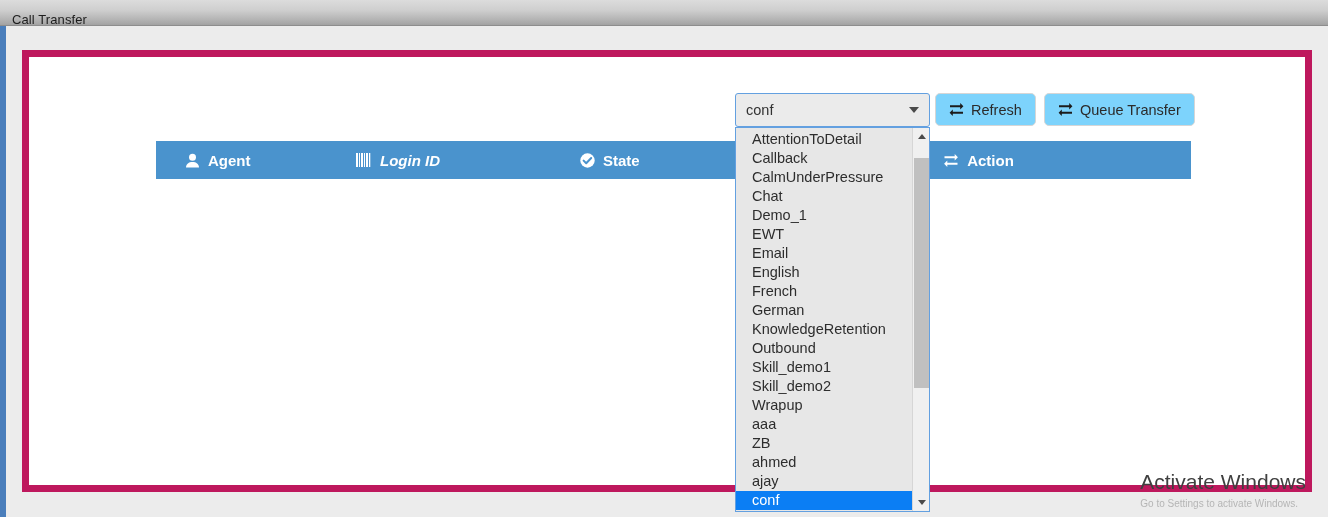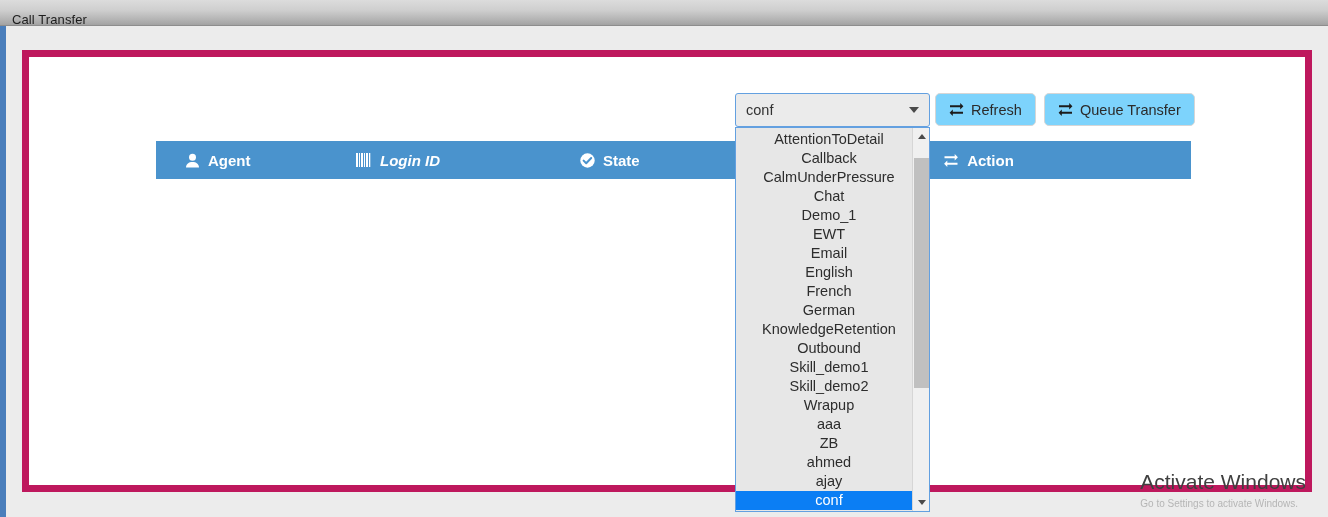--- a/index.html
+++ b/index.html
@@ -123,21 +123,20 @@
 
   
   .dropdown {
     position: absolute;
     left: 0; top: 34px;
     width: 195px; height: 385px;
     background: #e7e7e7;
     border: 1px solid #63a0e0;
     display: flex;
     overflow: hidden;
-    text-align: center;
   }
   .dd-list {
     flex: 1 1 auto;
     padding-top: 2px;
     overflow: hidden;
   }
   .dd-item {
     height: 19px;
     line-height: 19px;
     padding: 0 6px 0 16px;

